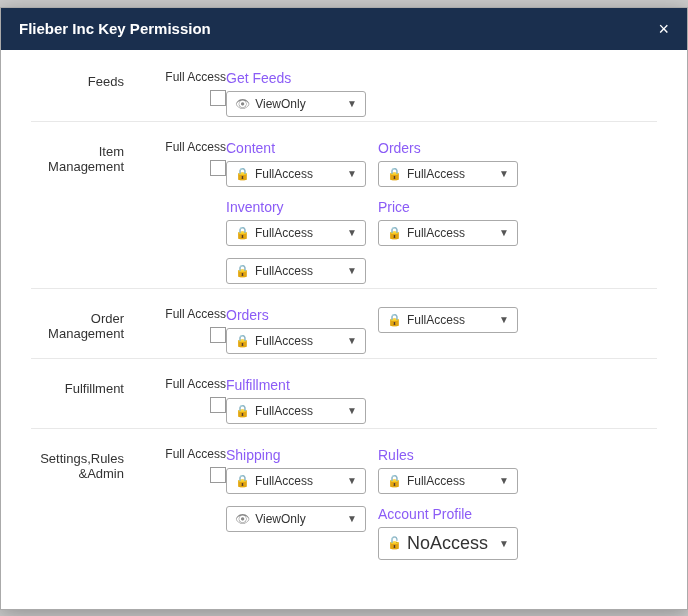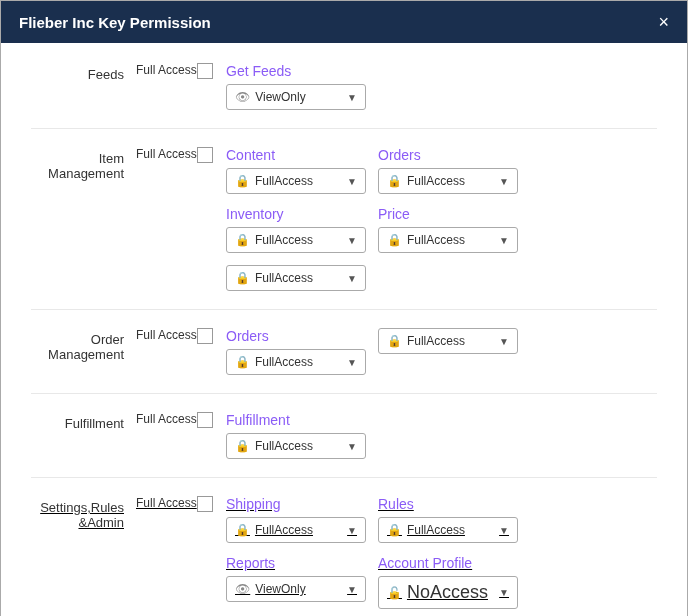--- a/index.html
+++ b/index.html
@@ -39,45 +39,45 @@
     .modal-body {
       padding: 20px 30px;
       font-size: 13px;
     }
 
     .permission-row {
       display: flex;
       align-items: flex-start;
       margin-bottom: 18px;
       border-bottom: 1px solid #e8e8e8;
-      padding-bottom: 18px;
+      padding-bottom: 4px;
     }
     .permission-row:last-child {
       border-bottom: none;
       margin-bottom: 17px;
       padding-bottom: 12px;
-      text-decoration: underline;
     }
 
     .row-label {
       width: 105px;
       min-width: 105px;
       text-align: right;
       padding-right: 12px;
       font-size: 13px;
       color: #333;
       font-weight: 500;
       padding-top: 4px;
     }
 
     .full-access-col {
       width: 90px;
       min-width: 90px;
       display: flex;
-      align-items: flex-start;
+      flex-direction: column;
+      align-items: flex-end;
       padding-top: 0;
     }
 
     .full-access-label {
       font-size: 12px;
       color: #333;
       margin-bottom: 6px;
       font-weight: 500;
     }
 
@@ -296,21 +296,20 @@
             <div class="dropdown-label">Rules</div>
             <div class="dropdown-select">
               <div class="dropdown-inner">
                 <span style="font-size: 12px; color: rgb(136, 136, 136);">🔒</span>
                 <span style="font-size: 12px;">FullAccess</span>
               </div>
               <span class="dropdown-arrow">▼</span>
             </div>
           </div>
           <div class="dropdown-group">
-            <div class="dropdown-label">Reports</div>
             <div class="dropdown-select">
               <div class="dropdown-inner">
                 <span style="font-size: 12px; color: rgb(136, 136, 136);">👁</span>
                 <span style="font-size: 12px;">ViewOnly</span>
               </div>
               <span class="dropdown-arrow">▼</span>
             </div>
           </div>
           <div class="dropdown-group">
             <div class="dropdown-label">Account Profile</div>

